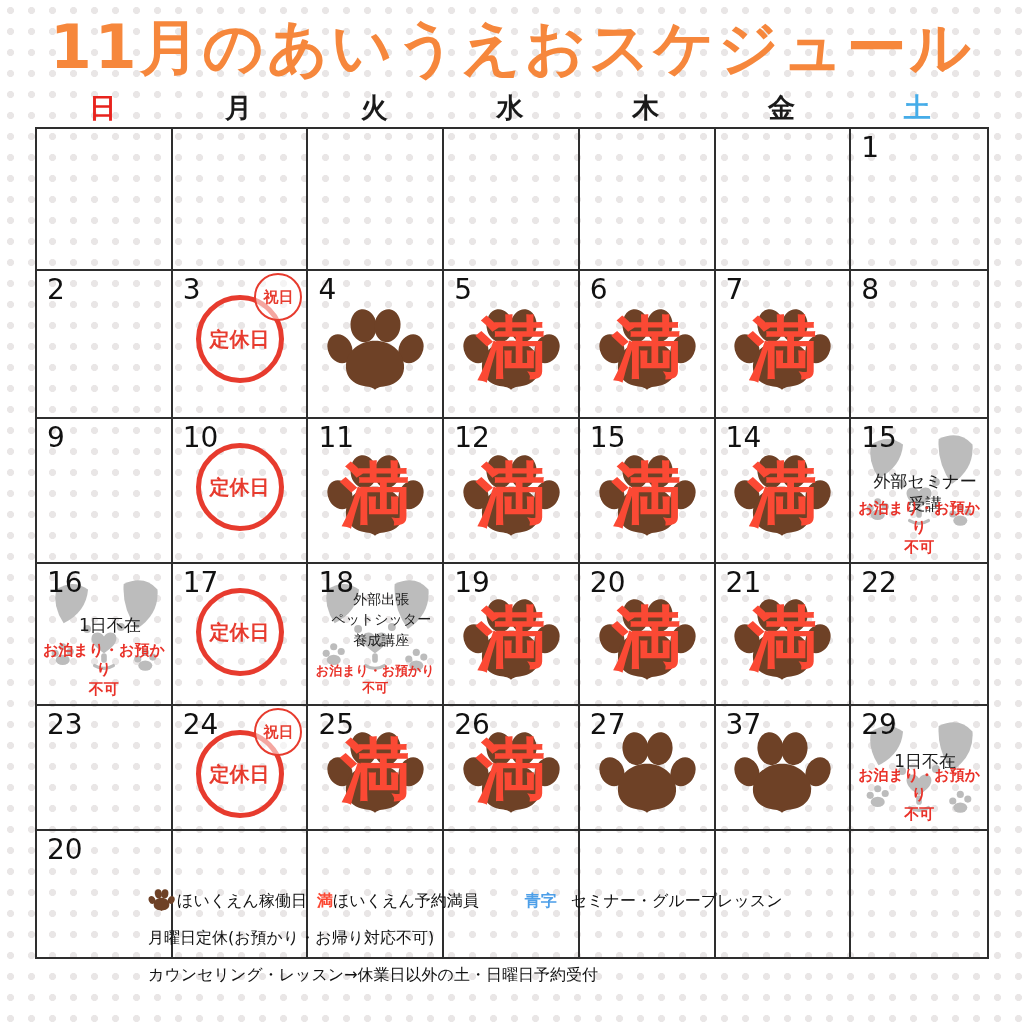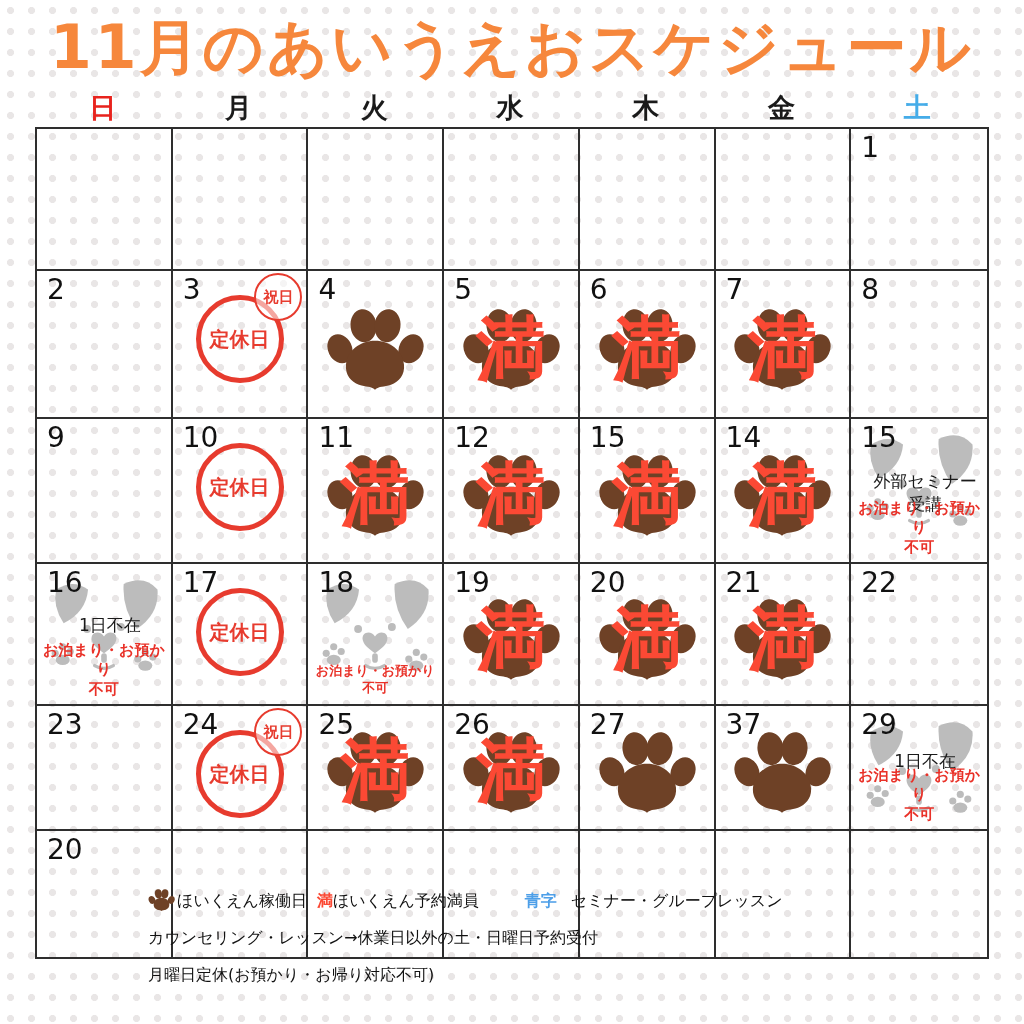--- a/index.html
+++ b/index.html
@@ -242,20 +242,25 @@
     </div>
     <div class="cell">
       <div class="date">17</div>
       <div class="closed">定休日</div>
     </div>
     <div class="cell small">
       <div class="date">18</div>
       <svg class="dog">
         <use href="#dog-sym"></use>
       </svg>
+      <div class="note-black">
+        <div>外部出張</div>
+        <div>ペットシッター</div>
+        <div>養成講座</div>
+      </div>
       <div class="note-red">
         <div>お泊まり・お預かり</div>
         <div>不可</div>
       </div>
     </div>
     <div class="cell">
       <div class="date">19</div>
       <svg class="paw">
         <use href="#paw-sym"></use>
       </svg>
@@ -340,15 +345,15 @@
   <div class="legend-line1">
     <svg class="legend-paw">
         <use href="#paw-sym"></use>
       </svg>
     <span>ほいくえん稼働日</span>
     <span class="legend-full">満</span>
     <span>ほいくえん予約満員</span>
     <span class="legend-blue">青字</span>
     <span>セミナー・グループレッスン</span>
   </div>
+  <div class="legend-line">月曜日定休(お預かり・お帰り対応不可)</div>
   <div class="legend-line">カウンセリング・レッスン→休業日以外の土・日曜日予約受付</div>
-  <div class="legend-line">月曜日定休(お預かり・お帰り対応不可)</div>
 </div>
 
 </body></html>

